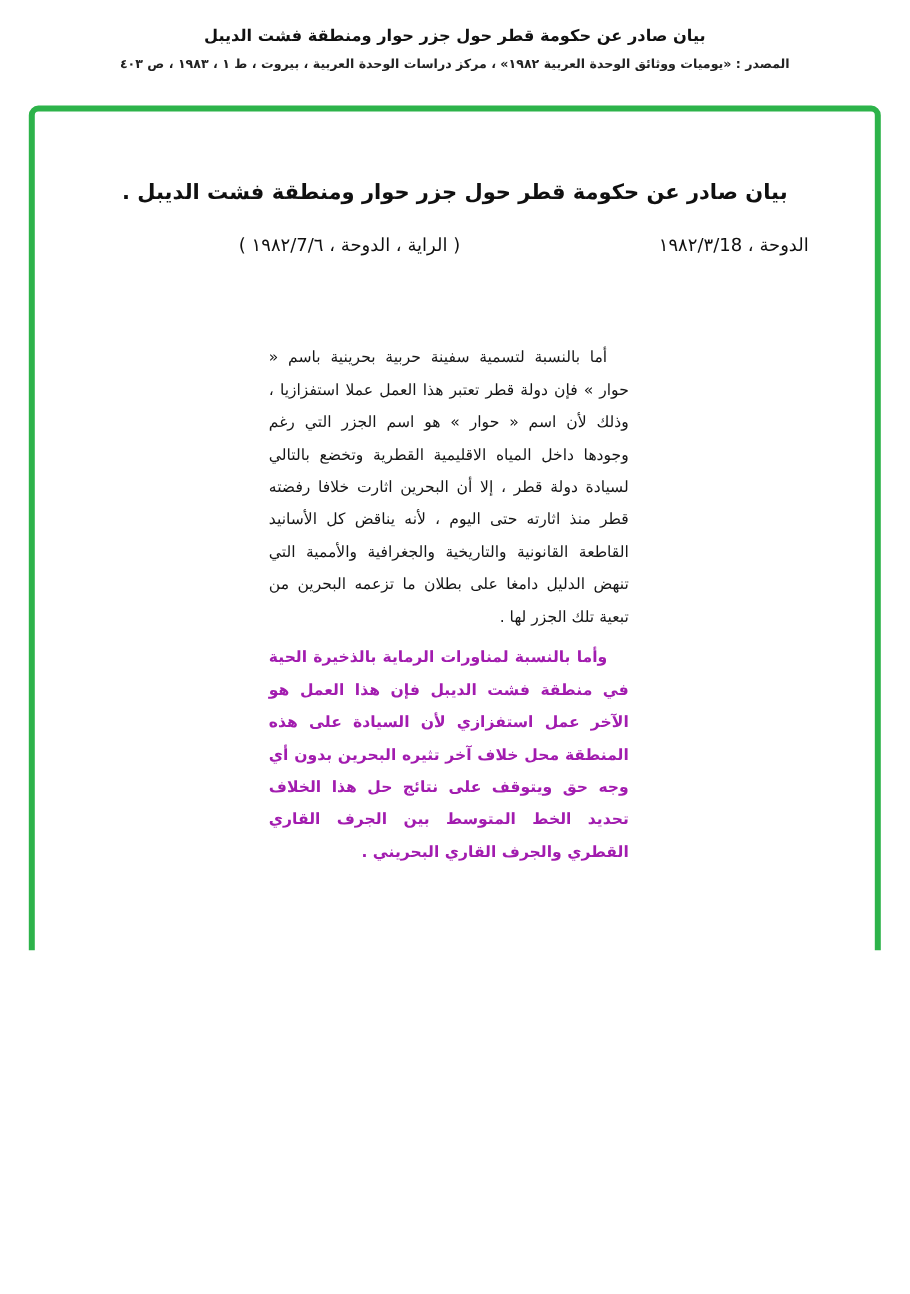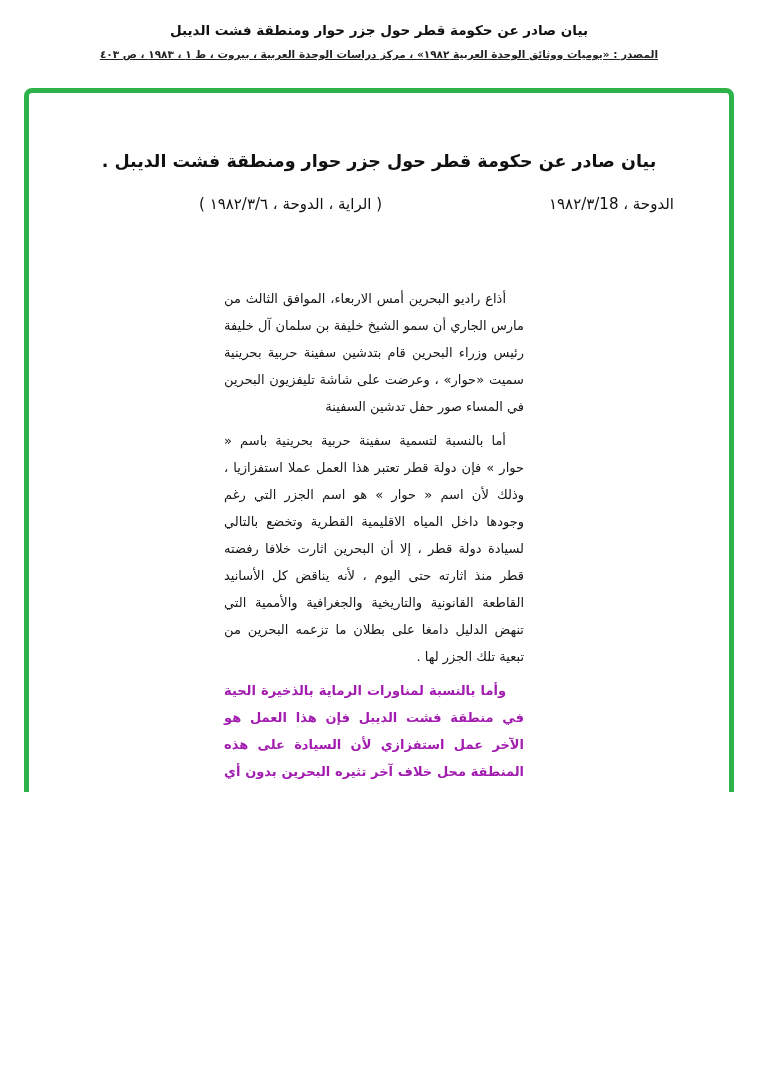--- a/index.html
+++ b/index.html
@@ -29,21 +29,20 @@
   .doc-header .hdr-title {
     font-size: 13.5px;
     font-weight: bold;
     letter-spacing: 0;
     margin-bottom: 10px;
   }
   .doc-header .hdr-source {
     font-size: 10.5px;
     font-weight: bold;
     color: #222222;
-    text-decoration: underline;
   }
   
   .page-frame {
     position: absolute;
     top: 88px;
     left: 24px;
     width: 700px;
     height: 952px;
     border: 5px solid #2db34a;
     border-radius: 8px;
@@ -120,25 +119,24 @@
     <div class="hdr-source">المصدر :  «يوميات ووثائق الوحدة العربية ١٩٨٢» ، مركز دراسات الوحدة العربية ، بيروت ، ط ١ ، ١٩٨٣ ، ص ٤٠٣</div>
   </div>
 
   <div class="page-frame">
     <div class="page-inner">
 
       <div class="page-title">بيان صادر عن حكومة قطر حول جزر حوار ومنطقة فشت الديبل .</div>
 
       <div class="date-row">
         <span class="date-right">الدوحة ، ١٩٨٢/٣/18</span>
-        <span class="date-left">( الراية ، الدوحة ، ١٩٨٢/٣/٦ )</span>
+        <span class="date-left">( الراية ، الدوحة ، ١٩٨٢/7/٦ )</span>
       </div>
 
       <div class="body-col">
-        <p>أذاع راديو البحرين أمس الاربعاء، الموافق الثالث من مارس الجاري أن سمو الشيخ خليفة بن سلمان آل خليفة رئيس وزراء البحرين قام بتدشين سفينة حربية بحرينية سميت «حوار» ، وعرضت على شاشة تليفزيون البحرين في المساء صور حفل تدشين السفينة</p>
         <p>أما بالنسبة لتسمية سفينة حربية بحرينية باسم « حوار » فإن دولة قطر تعتبر هذا العمل عملا استفزازيا ، وذلك لأن اسم « حوار » هو اسم الجزر التي رغم وجودها داخل المياه الاقليمية القطرية وتخضع بالتالي لسيادة دولة قطر ، إلا أن البحرين اثارت خلافا رفضته قطر منذ اثارته حتى اليوم ، لأنه يناقض كل الأسانيد القاطعة القانونية والتاريخية والجغرافية والأممية التي تنهض الدليل دامغا على بطلان ما تزعمه البحرين من تبعية تلك الجزر لها .</p>
         <p class="emphasis">وأما بالنسبة لمناورات الرماية بالذخيرة الحية في منطقة فشت الديبل فإن هذا العمل هو الآخر عمل استفزازي لأن السيادة على هذه المنطقة محل خلاف آخر تثيره البحرين بدون أي وجه حق ويتوقف على نتائج حل هذا الخلاف تحديد الخط المتوسط بين الجرف القاري القطري والجرف القاري البحريني .</p>
       </div>
 
     </div>
   </div>
 
   <div class="page-number">١</div>
 
 </div>

